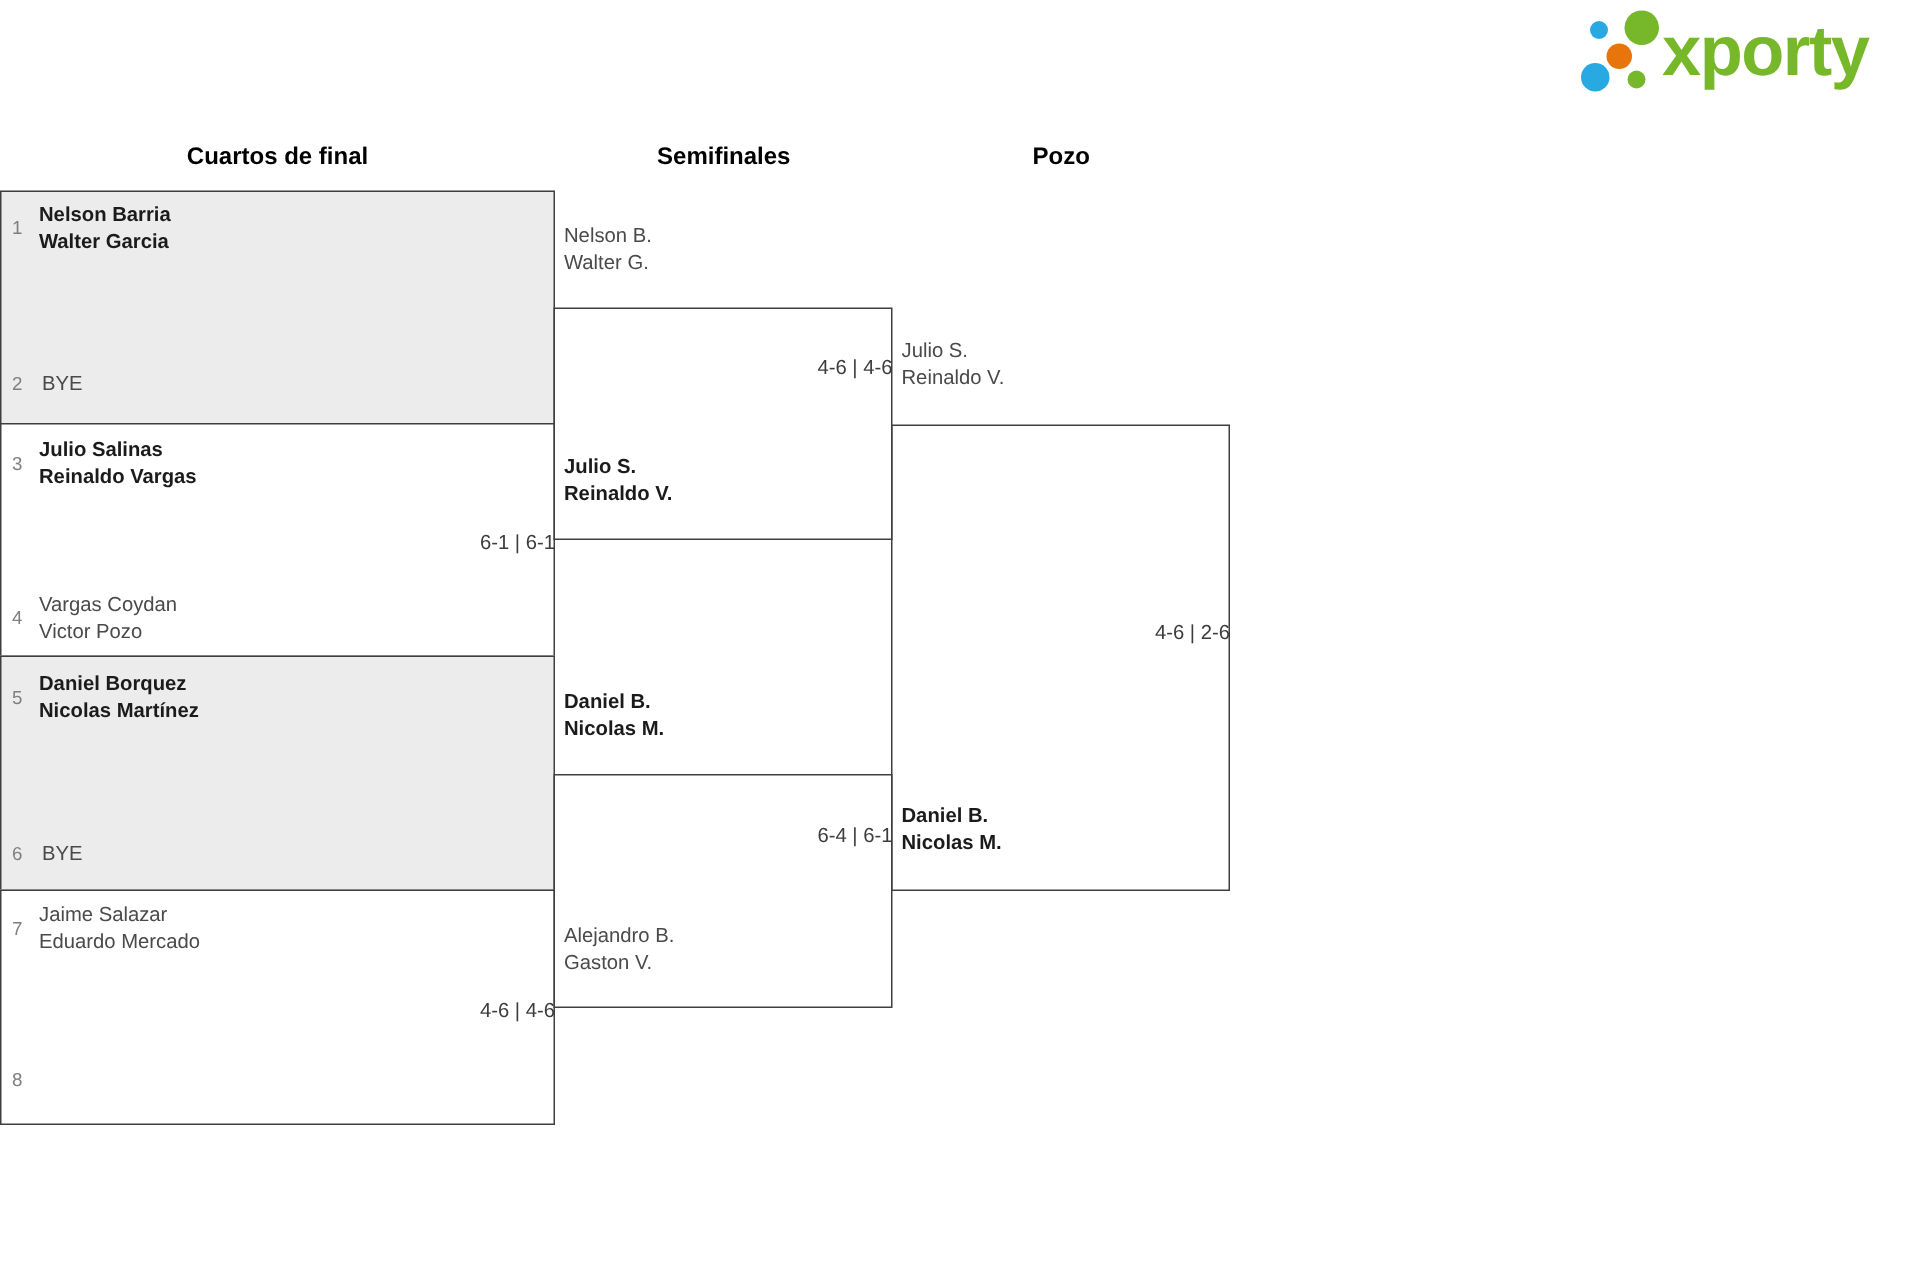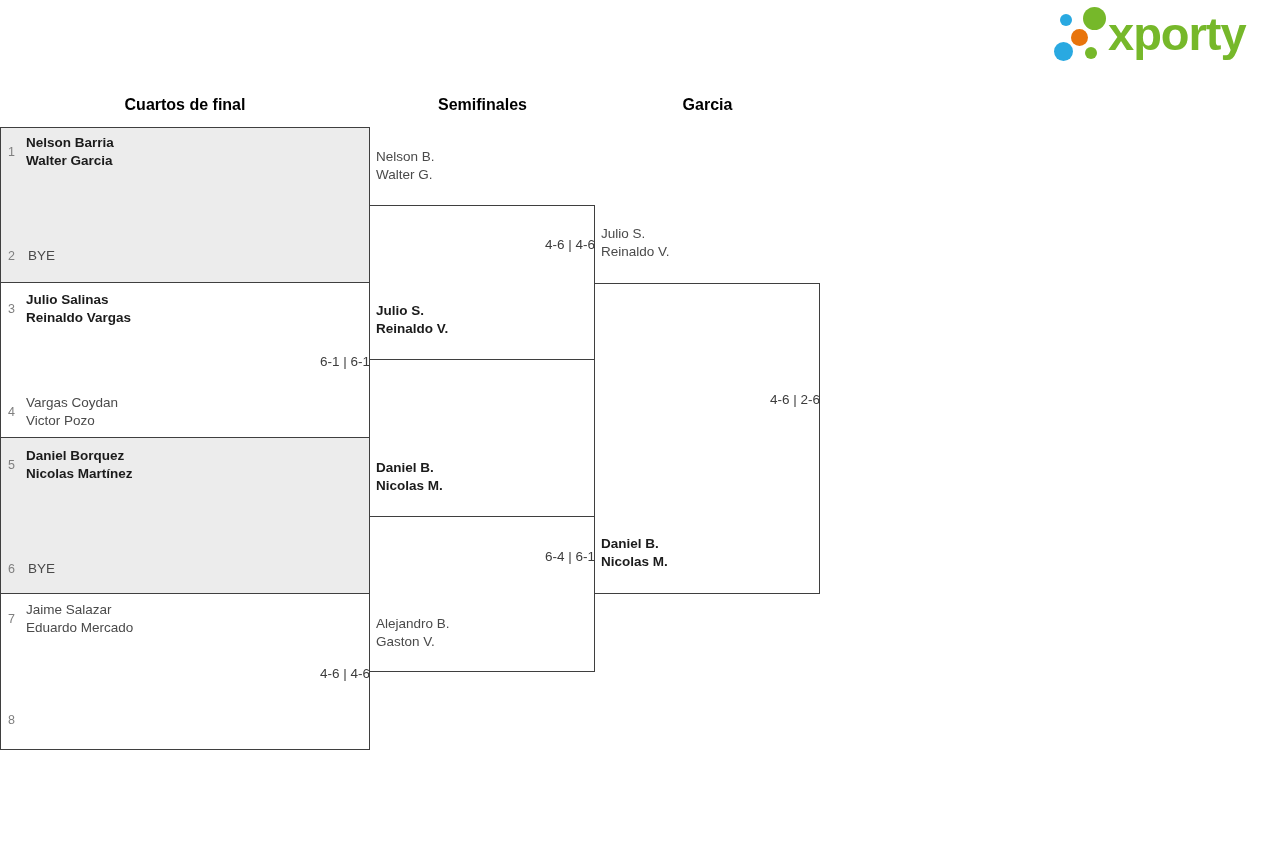--- a/index.html
+++ b/index.html
@@ -63,21 +63,21 @@
   
   .p-s1t1 { left:376px; top:148px; }
   .p-s1sc { left:369px; top:236px; width:226px; }
   .p-s1t2 { left:376px; top:302px; }
   .p-s2t1 { left:376px; top:459px; }
   .p-s2sc { left:369px; top:548px; width:226px; }
   .p-s2t2 { left:376px; top:615px; }
 
   
   .p-ft1 { left:601px; top:225px; }
-  .p-fsc { left:594px; top:391px; width:226px; }
+  .p-fsc { left:594px; top:413px; width:226px; }
   .p-ft2 { left:601px; top:535px; }
 </style>
 </head>
 <body>
 
 <div id="page">
 
 
   <div class="abs logo">
     <span>
@@ -85,21 +85,21 @@
       <span class="dot d2" style="background-color: rgb(118, 184, 42);"></span>
       <span class="dot d3" style="background-color: rgb(232, 116, 12);"></span>
       <span class="dot d4" style="background-color: rgb(41, 169, 225);"></span>
       <span class="dot d5" style="background-color: rgb(118, 184, 42);"></span>
     </span>
     <span class="wordmark" style="color: rgb(118, 184, 42);">xporty</span>
   </div>
 
   <div class="abs round-header rh-qf">Cuartos de final</div>
   <div class="abs round-header rh-sf">Semifinales</div>
-  <div class="abs round-header rh-f">Garcia</div>
+  <div class="abs round-header rh-f">Pozo</div>
 
   <div class="abs qf-box qf1"></div>
   <div class="abs qf-box qf2"></div>
   <div class="abs qf-box qf3"></div>
   <div class="abs qf-box qf4"></div>
 
   <div class="abs match-rect sf1-rect"></div>
   <div class="abs match-rect sf2-rect"></div>
   <div class="abs match-rect final-rect"></div>
 

